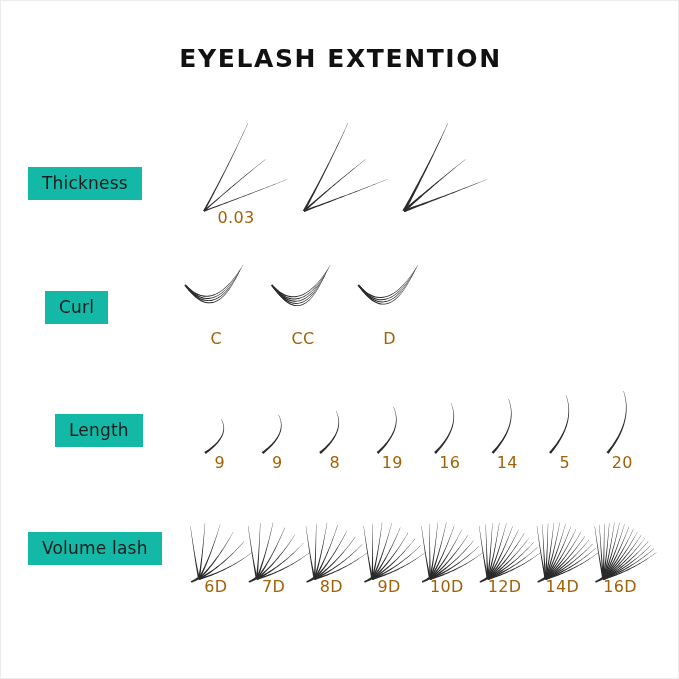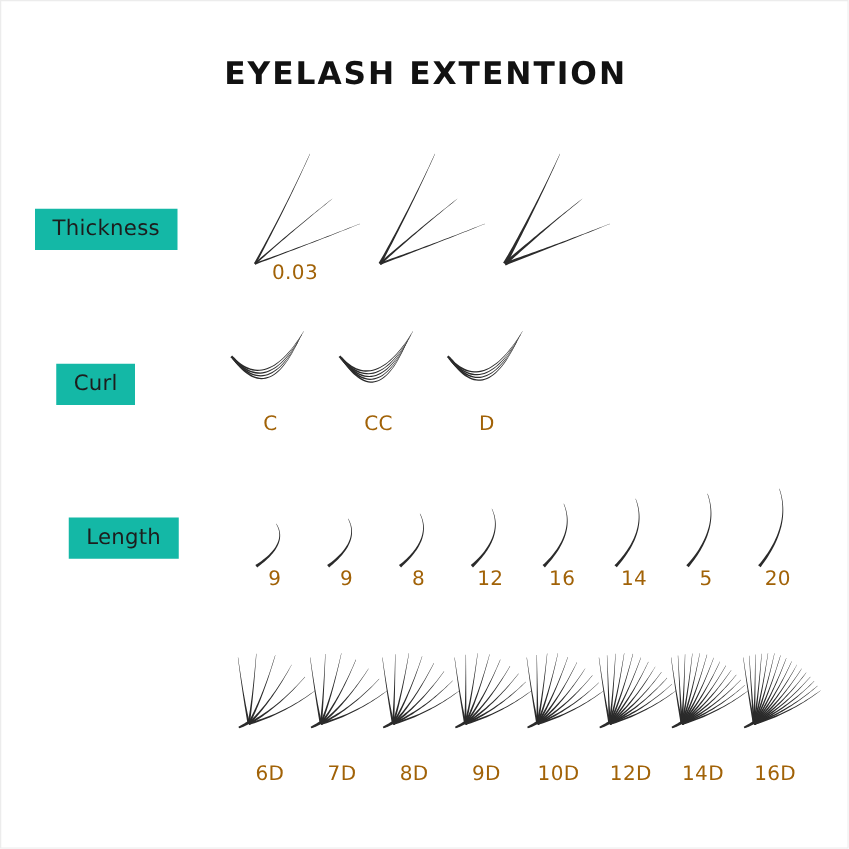--- a/index.html
+++ b/index.html
@@ -77,21 +77,21 @@
   #labels-curl { left: 172px; top: 328px; width: 260px; }
   #labels-curl .tick { width: 86.6px; }
 
   
   #art-length   { left: 190px; top: 390px; width: 460px; height: 72px; }
   #labels-length { left: 190px; top: 452px; width: 460px; }
   #labels-length .tick { width: 57.5px; }
 
   
   #art-volume   { left: 186px; top: 498px; width: 462px; height: 86px; }
-  #labels-volume { left: 186px; top: 608px; width: 462px; }
+  #labels-volume { left: 186px; top: 576px; width: 462px; }
   #labels-volume .tick { width: 57.75px; }
 
   svg { display: block; overflow: visible; }
 </style>
 </head>
 <body>
 
 <div id="page">
 
   <div id="title">EYELASH EXTENTION</div>
@@ -148,27 +148,28 @@
         <path d="M244.93,62.91L246.40,61.16L247.88,59.47L249.30,57.79L250.65,56.13L251.94,54.47L253.16,52.83L254.31,51.18L255.39,49.55L256.39,47.92L257.33,46.29L258.20,44.67L259.00,43.06L259.73,41.45L260.39,39.85L260.97,38.25L261.49,36.66L261.94,35.07L262.31,33.49L262.61,31.91L262.85,30.34L263.01,28.77L263.10,27.21L263.12,25.66L263.07,24.11L262.95,22.57L262.76,21.03L262.49,19.50L262.16,17.98L261.76,16.46L261.29,14.95L260.75,13.44L260.14,11.95L259.86,12.05L260.43,13.56L260.93,15.07L261.36,16.57L261.71,18.08L262.00,19.59L262.21,21.11L262.36,22.62L262.43,24.14L262.44,25.66L262.37,27.18L262.24,28.70L262.03,30.22L261.75,31.75L261.41,33.28L260.99,34.81L260.51,36.34L259.96,37.88L259.33,39.42L258.64,40.96L257.87,42.50L257.04,44.05L256.13,45.60L255.16,47.15L254.11,48.70L253.00,50.26L251.81,51.81L250.55,53.37L249.22,54.93L247.82,56.49L246.34,58.05L244.77,59.60L243.07,61.09Z" fill="#2b2b2b"></path>
         <path d="M302.46,62.87L303.93,61.00L305.41,59.18L306.83,57.38L308.18,55.58L309.46,53.80L310.68,52.03L311.82,50.26L312.90,48.50L313.91,46.74L314.85,44.99L315.71,43.24L316.51,41.51L317.24,39.77L317.89,38.04L318.48,36.32L318.99,34.61L319.44,32.90L319.81,31.19L320.11,29.49L320.35,27.80L320.51,26.11L320.60,24.43L320.62,22.75L320.57,21.08L320.45,19.42L320.26,17.76L320.00,16.11L319.66,14.47L319.26,12.83L318.79,11.19L318.25,9.57L317.64,7.95L317.36,8.05L317.93,9.68L318.43,11.30L318.85,12.93L319.21,14.56L319.50,16.19L319.71,17.83L319.86,19.47L319.93,21.11L319.94,22.75L319.87,24.39L319.73,26.04L319.53,27.69L319.25,29.34L318.91,31.00L318.49,32.65L318.01,34.31L317.45,35.98L316.83,37.64L316.13,39.31L315.37,40.98L314.53,42.66L313.62,44.33L312.65,46.01L311.60,47.69L310.48,49.38L309.29,51.07L308.03,52.75L306.70,54.44L305.29,56.13L303.81,57.82L302.25,59.50L300.54,61.13Z" fill="#2b2b2b"></path>
         <path d="M359.99,62.84L361.46,60.84L362.93,58.89L364.35,56.96L365.70,55.04L366.98,53.13L368.19,51.23L369.34,49.33L370.41,47.45L371.42,45.56L372.35,43.69L373.22,41.82L374.02,39.95L374.74,38.10L375.40,36.24L375.98,34.40L376.50,32.56L376.94,30.72L377.31,28.89L377.61,27.07L377.85,25.26L378.01,23.45L378.10,21.64L378.12,19.85L378.07,18.05L377.95,16.27L377.76,14.49L377.50,12.72L377.16,10.95L376.76,9.19L376.29,7.44L375.75,5.69L375.14,3.95L374.86,4.05L375.43,5.79L375.93,7.54L376.35,9.29L376.71,11.04L377.00,12.80L377.21,14.55L377.36,16.31L377.43,18.08L377.44,19.84L377.37,21.61L377.23,23.38L377.03,25.16L376.75,26.93L376.41,28.71L375.99,30.50L375.50,32.28L374.95,34.07L374.32,35.86L373.63,37.66L372.86,39.46L372.02,41.26L371.11,43.07L370.14,44.87L369.09,46.68L367.97,48.50L366.78,50.31L365.51,52.13L364.18,53.95L362.77,55.77L361.29,57.59L359.72,59.40L358.01,61.16Z" fill="#2b2b2b"></path>
         <path d="M417.52,62.81L418.98,60.68L420.45,58.60L421.86,56.55L423.21,54.50L424.49,52.46L425.70,50.43L426.85,48.41L427.92,46.40L428.93,44.39L429.86,42.39L430.73,40.39L431.52,38.40L432.25,36.42L432.90,34.44L433.48,32.47L434.00,30.51L434.44,28.55L434.81,26.60L435.12,24.65L435.35,22.72L435.51,20.78L435.60,18.86L435.62,16.94L435.57,15.02L435.45,13.12L435.26,11.22L435.00,9.32L434.67,7.44L434.26,5.56L433.79,3.68L433.25,1.81L432.64,-0.05L432.36,0.05L432.93,1.91L433.43,3.78L433.85,5.65L434.21,7.52L434.50,9.40L434.71,11.28L434.86,13.16L434.93,15.05L434.94,16.93L434.87,18.83L434.73,20.72L434.53,22.62L434.25,24.52L433.91,26.43L433.49,28.34L433.00,30.25L432.44,32.17L431.82,34.09L431.12,36.01L430.35,37.94L429.51,39.86L428.61,41.80L427.63,43.73L426.58,45.67L425.46,47.62L424.26,49.56L423.00,51.51L421.66,53.46L420.25,55.41L418.77,57.36L417.20,59.30L415.48,61.19Z" fill="#2b2b2b"></path>
       </svg>
   </div>
   <div class="row-labels" id="labels-length">
     <div class="tick">9</div>
     <div class="tick">9</div>
     <div class="tick">8</div>
-    <div class="tick">12</div>
+    <div class="tick">19</div>
     <div class="tick">16</div>
     <div class="tick">14</div>
     <div class="tick">5</div>
     <div class="tick">20</div>
   </div>
 
+  <div class="chip" id="chip-volume">Volume lash</div>
   <div class="row-art" id="art-volume">
     <svg width="462" height="86" viewBox="0 0 462 86">
         <path d="M4.23,83.55L5.02,83.41L5.79,83.16L6.57,82.87L7.36,82.55L8.15,82.21L8.95,81.84L9.77,81.45L10.59,81.03L11.42,80.59L12.26,80.14L13.11,79.65L13.97,79.15L14.84,78.63L15.72,78.09L14.28,75.91L13.45,76.49L12.64,77.05L11.84,77.59L11.05,78.11L10.26,78.61L9.49,79.09L8.73,79.55L7.99,80.00L7.25,80.43L6.52,80.84L5.81,81.24L5.11,81.62L4.42,82.00L3.77,82.45Z" fill="#2b2b2b"></path>
         <path d="M13.08,79.78L12.60,78.23L12.20,76.62L11.82,74.97L11.44,73.29L11.07,71.56L10.70,69.81L10.34,68.01L9.98,66.18L9.61,64.31L9.25,62.40L8.90,60.46L8.54,58.48L8.18,56.47L7.82,54.42L7.46,52.33L7.10,50.21L6.75,48.05L6.39,45.86L6.03,43.63L5.68,41.36L5.32,39.06L4.96,36.72L4.60,34.34L4.24,31.93L3.89,29.48L3.53,27.00L3.28,27.03L3.60,29.52L3.91,31.98L4.23,34.39L4.54,36.78L4.86,39.12L5.17,41.43L5.48,43.71L5.79,45.95L6.10,48.15L6.41,50.32L6.71,52.45L7.02,54.55L7.32,56.61L7.62,58.63L7.92,60.62L8.22,62.58L8.52,64.50L8.81,66.38L9.11,68.23L9.40,70.04L9.68,71.82L9.96,73.57L10.24,75.28L10.51,76.95L10.76,78.60L10.92,80.22Z" fill="#2b2b2b"></path>
         <path d="M13.09,80.17L13.19,78.43L13.37,76.68L13.57,74.89L13.77,73.07L13.98,71.21L14.18,69.32L14.39,67.39L14.60,65.42L14.81,63.42L15.02,61.39L15.23,59.31L15.43,57.21L15.64,55.06L15.84,52.88L16.04,50.67L16.25,48.42L16.45,46.13L16.64,43.81L16.84,41.45L17.04,39.05L17.23,36.62L17.42,34.15L17.61,31.65L17.80,29.11L17.99,26.53L18.17,23.92L17.92,23.90L17.70,26.51L17.47,29.08L17.24,31.62L17.00,34.12L16.76,36.58L16.53,39.00L16.28,41.39L16.04,43.75L15.79,46.07L15.54,48.35L15.29,50.59L15.03,52.80L14.77,54.97L14.51,57.10L14.25,59.20L13.98,61.26L13.71,63.29L13.43,65.28L13.15,67.23L12.87,69.14L12.58,71.02L12.28,72.86L11.98,74.67L11.66,76.43L11.33,78.16L10.91,79.83Z" fill="#2b2b2b"></path>
         <path d="M12.98,80.51L13.70,78.77L14.49,77.03L15.30,75.27L16.11,73.47L16.92,71.65L17.73,69.79L18.53,67.89L19.34,65.96L20.14,64.00L20.94,62.00L21.74,59.96L22.54,57.89L23.33,55.79L24.12,53.65L24.90,51.47L25.69,49.26L26.47,47.02L27.24,44.74L28.02,42.42L28.79,40.07L29.55,37.68L30.32,35.25L31.08,32.80L31.83,30.30L32.59,27.77L33.34,25.20L33.10,25.13L32.31,27.68L31.51,30.20L30.72,32.68L29.92,35.13L29.11,37.53L28.30,39.90L27.49,42.24L26.67,44.54L25.85,46.80L25.02,49.02L24.19,51.21L23.36,53.36L22.52,55.48L21.67,57.55L20.83,59.59L19.97,61.60L19.12,63.56L18.25,65.49L17.39,67.38L16.51,69.24L15.64,71.05L14.75,72.83L13.86,74.57L12.95,76.26L12.03,77.91L11.02,79.49Z" fill="#2b2b2b"></path>
         <path d="M12.77,80.78L14.05,79.28L15.39,77.81L16.73,76.31L18.07,74.79L19.41,73.23L20.75,71.64L22.08,70.02L23.40,68.37L24.73,66.69L26.04,64.97L27.36,63.21L28.66,61.43L29.97,59.61L31.26,57.75L32.55,55.86L33.84,53.94L35.12,51.98L36.40,49.99L37.67,47.97L38.94,45.91L40.20,43.81L41.45,41.68L42.70,39.52L43.95,37.32L45.18,35.09L46.42,32.82L46.20,32.70L44.93,34.94L43.66,37.15L42.38,39.33L41.09,41.47L39.80,43.57L38.50,45.63L37.20,47.67L35.89,49.66L34.58,51.62L33.26,53.54L31.93,55.43L30.60,57.28L29.26,59.10L27.92,60.87L26.57,62.62L25.22,64.32L23.86,65.99L22.49,67.62L21.12,69.22L19.74,70.77L18.36,72.29L16.96,73.77L15.56,75.21L14.15,76.61L12.72,77.96L11.23,79.22Z" fill="#2b2b2b"></path>
         <path d="M12.54,80.96L14.29,79.79L16.08,78.67L17.87,77.52L19.65,76.35L21.43,75.15L23.21,73.92L24.97,72.66L26.73,71.37L28.49,70.04L30.23,68.68L31.97,67.29L33.70,65.87L35.42,64.42L37.14,62.93L38.85,61.41L40.55,59.86L42.24,58.27L43.93,56.65L45.61,55.00L47.28,53.31L48.94,51.60L50.60,49.84L52.25,48.06L53.89,46.24L55.53,44.39L57.15,42.50L56.96,42.34L55.31,44.19L53.64,46.01L51.97,47.80L50.29,49.55L48.61,51.27L46.92,52.95L45.22,54.60L43.51,56.21L41.80,57.79L40.07,59.33L38.35,60.84L36.61,62.31L34.87,63.75L33.12,65.15L31.36,66.52L29.59,67.85L27.82,69.15L26.04,70.41L24.26,71.63L22.46,72.82L20.66,73.97L18.85,75.08L17.03,76.15L15.20,77.18L13.36,78.17L11.46,79.04Z" fill="#2b2b2b"></path>
         <path d="M12.30,81.06L14.42,80.29L16.57,79.56L18.70,78.82L20.83,78.06L22.95,77.27L25.06,76.45L27.16,75.60L29.25,74.72L31.34,73.81L33.41,72.87L35.47,71.89L37.52,70.89L39.56,69.85L41.60,68.79L43.62,67.69L45.63,66.56L47.64,65.40L49.63,64.20L51.62,62.98L53.59,61.72L55.56,60.43L57.51,59.11L59.46,57.75L61.40,56.37L63.32,54.95L65.24,53.50L65.09,53.30L63.15,54.71L61.20,56.09L59.25,57.44L57.28,58.76L55.30,60.04L53.32,61.28L51.33,62.50L49.32,63.68L47.31,64.83L45.29,65.94L43.26,67.02L41.22,68.06L39.18,69.08L37.12,70.06L35.05,71.00L32.98,71.91L30.90,72.78L28.81,73.63L26.70,74.43L24.59,75.20L22.47,75.94L20.35,76.64L18.21,77.30L16.06,77.92L13.90,78.49L11.70,78.94Z" fill="#2b2b2b"></path>
         <path d="M61.98,83.55L62.77,83.41L63.54,83.16L64.32,82.87L65.11,82.55L65.90,82.21L66.70,81.84L67.52,81.45L68.34,81.03L69.17,80.59L70.01,80.14L70.86,79.65L71.72,79.15L72.59,78.63L73.47,78.09L72.03,75.91L71.20,76.49L70.39,77.05L69.59,77.59L68.80,78.11L68.01,78.61L67.24,79.09L66.48,79.55L65.74,80.00L65.00,80.43L64.27,80.84L63.56,81.24L62.86,81.62L62.17,82.00L61.52,82.45Z" fill="#2b2b2b"></path>

